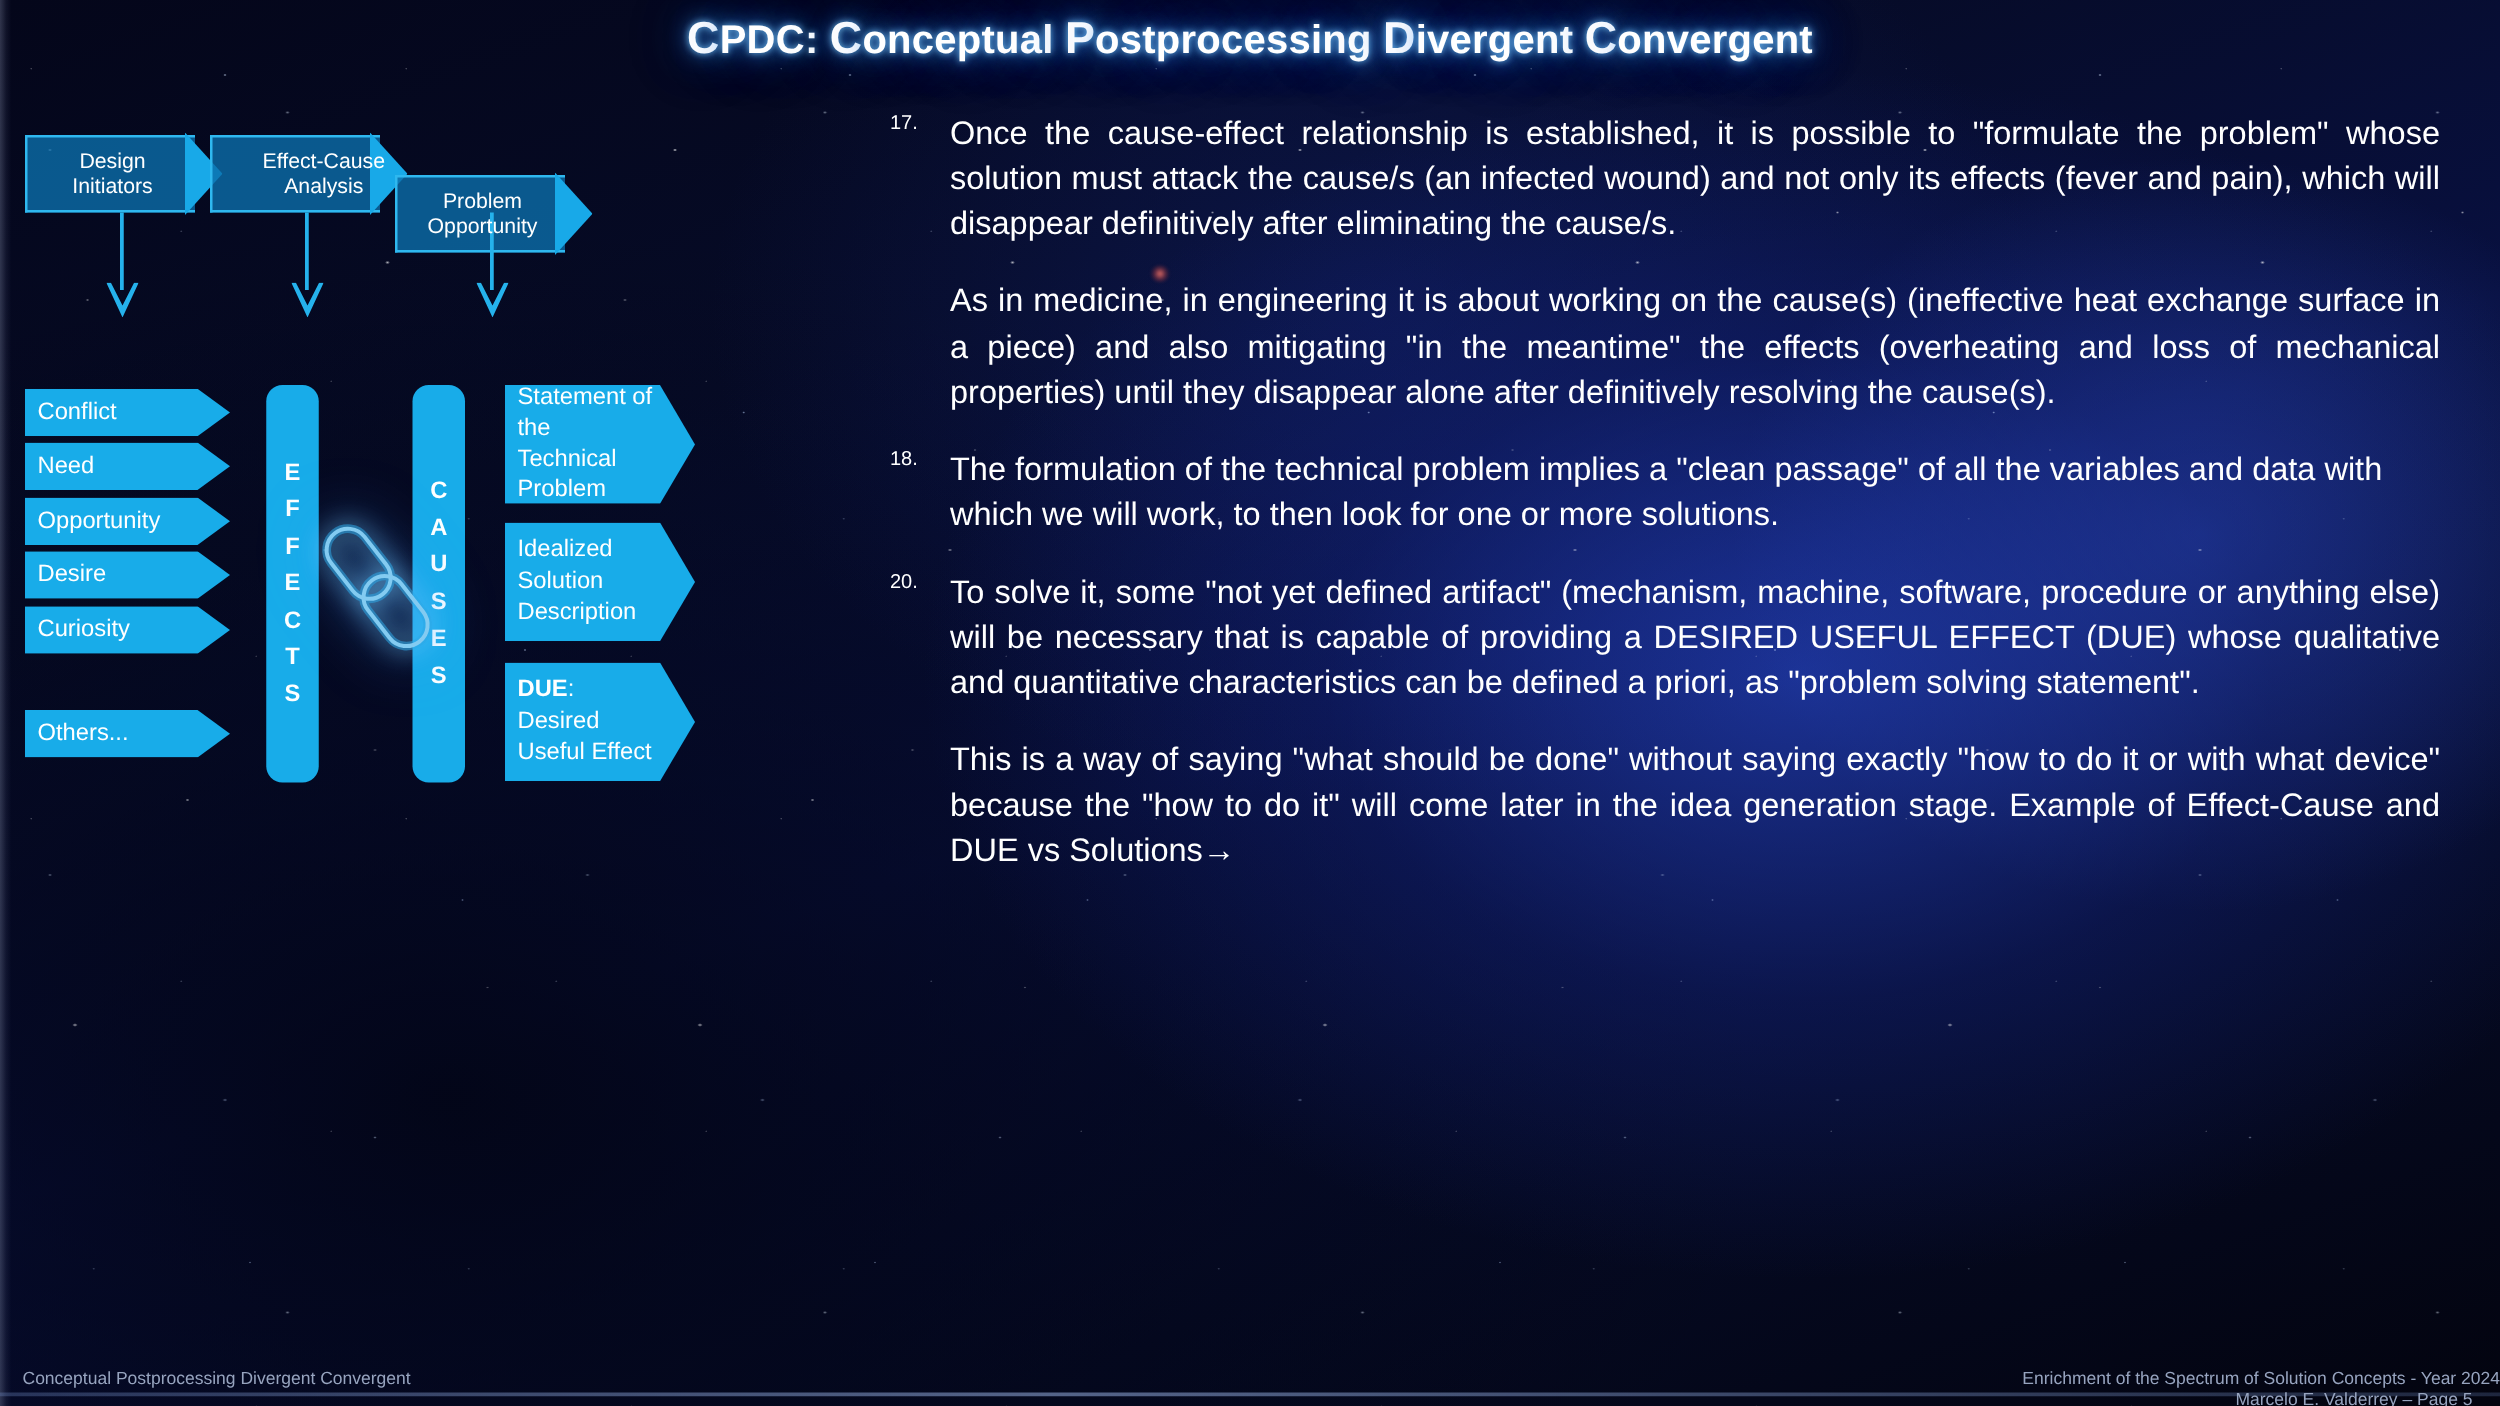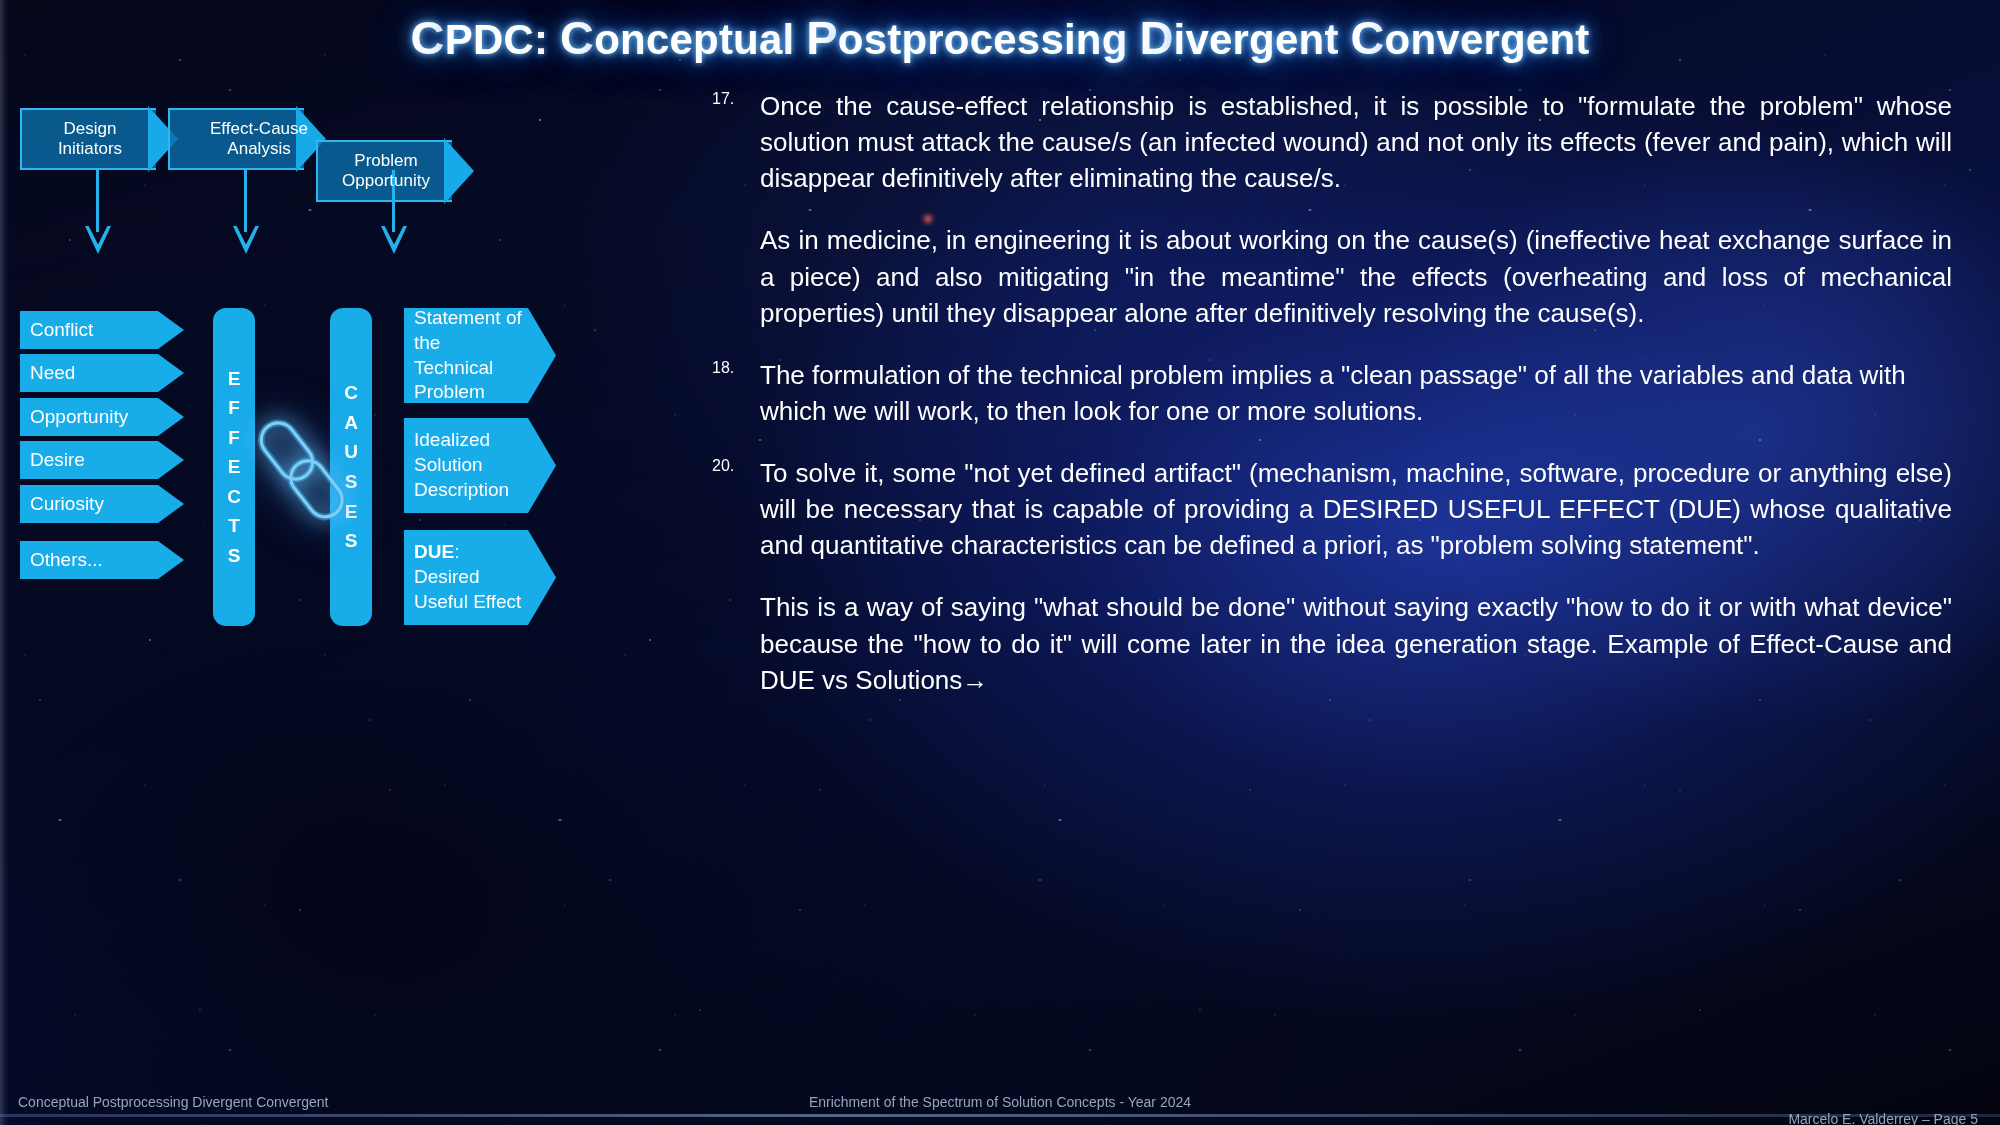--- a/index.html
+++ b/index.html
@@ -81,21 +81,21 @@
     filter:blur(1.4px);
   }
 
   
   #title-bar{
     position:absolute; left:0; top:10px; width:2000px; text-align:center;
     z-index:6;
   }
   #title{
     display:inline-block;
-    font-size:42px; font-weight:700; letter-spacing:.2px;
+    font-size:32px; font-weight:700; letter-spacing:.2px;
     color:#ffffff;
     text-shadow:
       0 0 6px rgba(120,200,255,.95),
       0 0 16px rgba(70,160,255,.80),
       0 0 34px rgba(40,120,235,.60),
       0 0 56px rgba(25,90,200,.42);
     white-space:nowrap;
   }
 
   
@@ -152,21 +152,21 @@
     display:flex; align-items:center;
   }
   .initiator span{
     color:#ffffff; font-size:19px; padding-left:10px; white-space:nowrap;
   }
   #init-0{ top:311px; }
   #init-1{ top:354px; }
   #init-2{ top:398px; }
   #init-3{ top:441px; }
   #init-4{ top:485px; }
-  #init-5{ top:541px; }
+  #init-5{ top:568px; }
 
   
   .vbar{
     position:absolute; width:42px;
     background:#18ace9;
     border-radius:13px;
     display:flex; flex-direction:column; align-items:center; justify-content:center;
     gap:2px;
     padding:10px 0;
   }
@@ -212,21 +212,21 @@
   .para.just .txt{ text-align:justify; }
   .para.noindent .txt{ margin-left:48px; }
 
   
   #footer{
     position:absolute; left:0; bottom:0; width:2000px; height:46px; z-index:6;
     display:flex; align-items:center;
     color:#97a4bf; font-size:14px;
   }
   #footer .fl{ position:absolute; left:18px; }
-  #footer .fc{ position:absolute; left:0; width:2000px; text-align:center; }
+  #footer .fc{ position:absolute; left:0; width:2000px; text-align:right; }
   #footer .fr{ position:absolute; right:22px;margin-top:33px; }
   #footer-rule{
     position:absolute; left:0; bottom:8px; width:2000px; height:3px;
     background:linear-gradient(90deg,rgba(120,150,210,.30),rgba(150,175,225,.55) 42%,rgba(110,140,200,.25));
     z-index:6;
   }
 </style>
 </head>
 <body>
 

